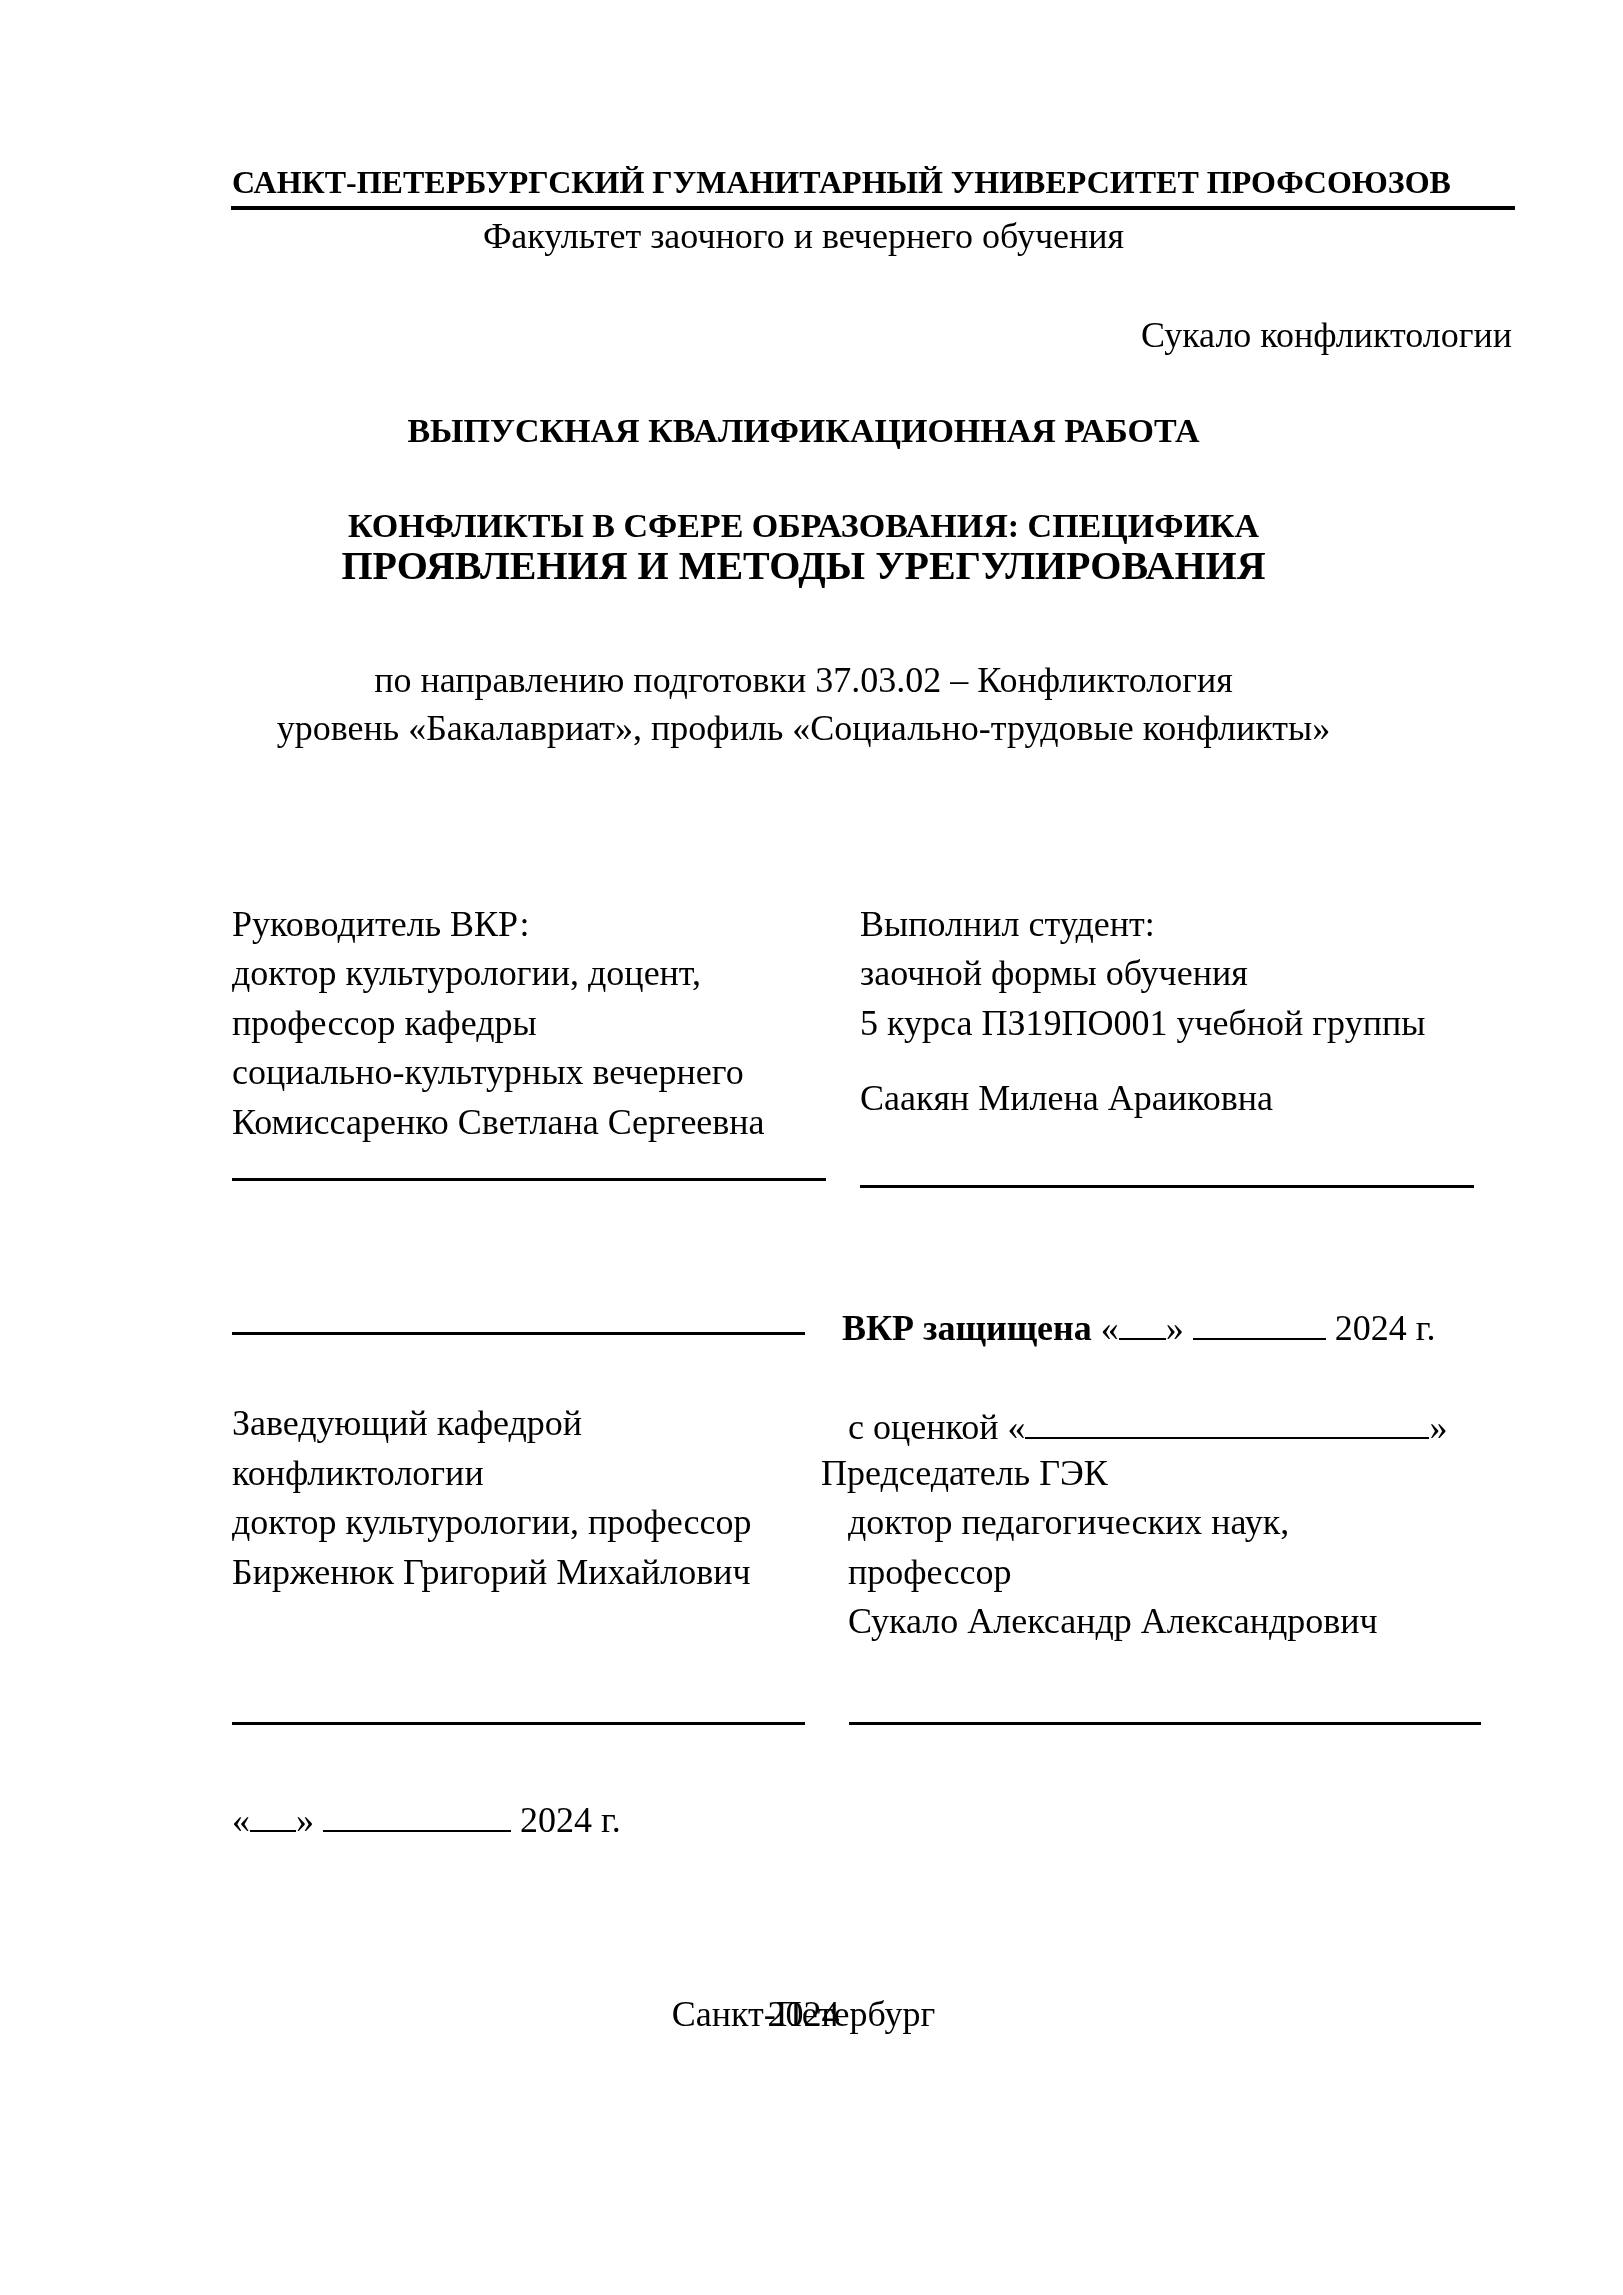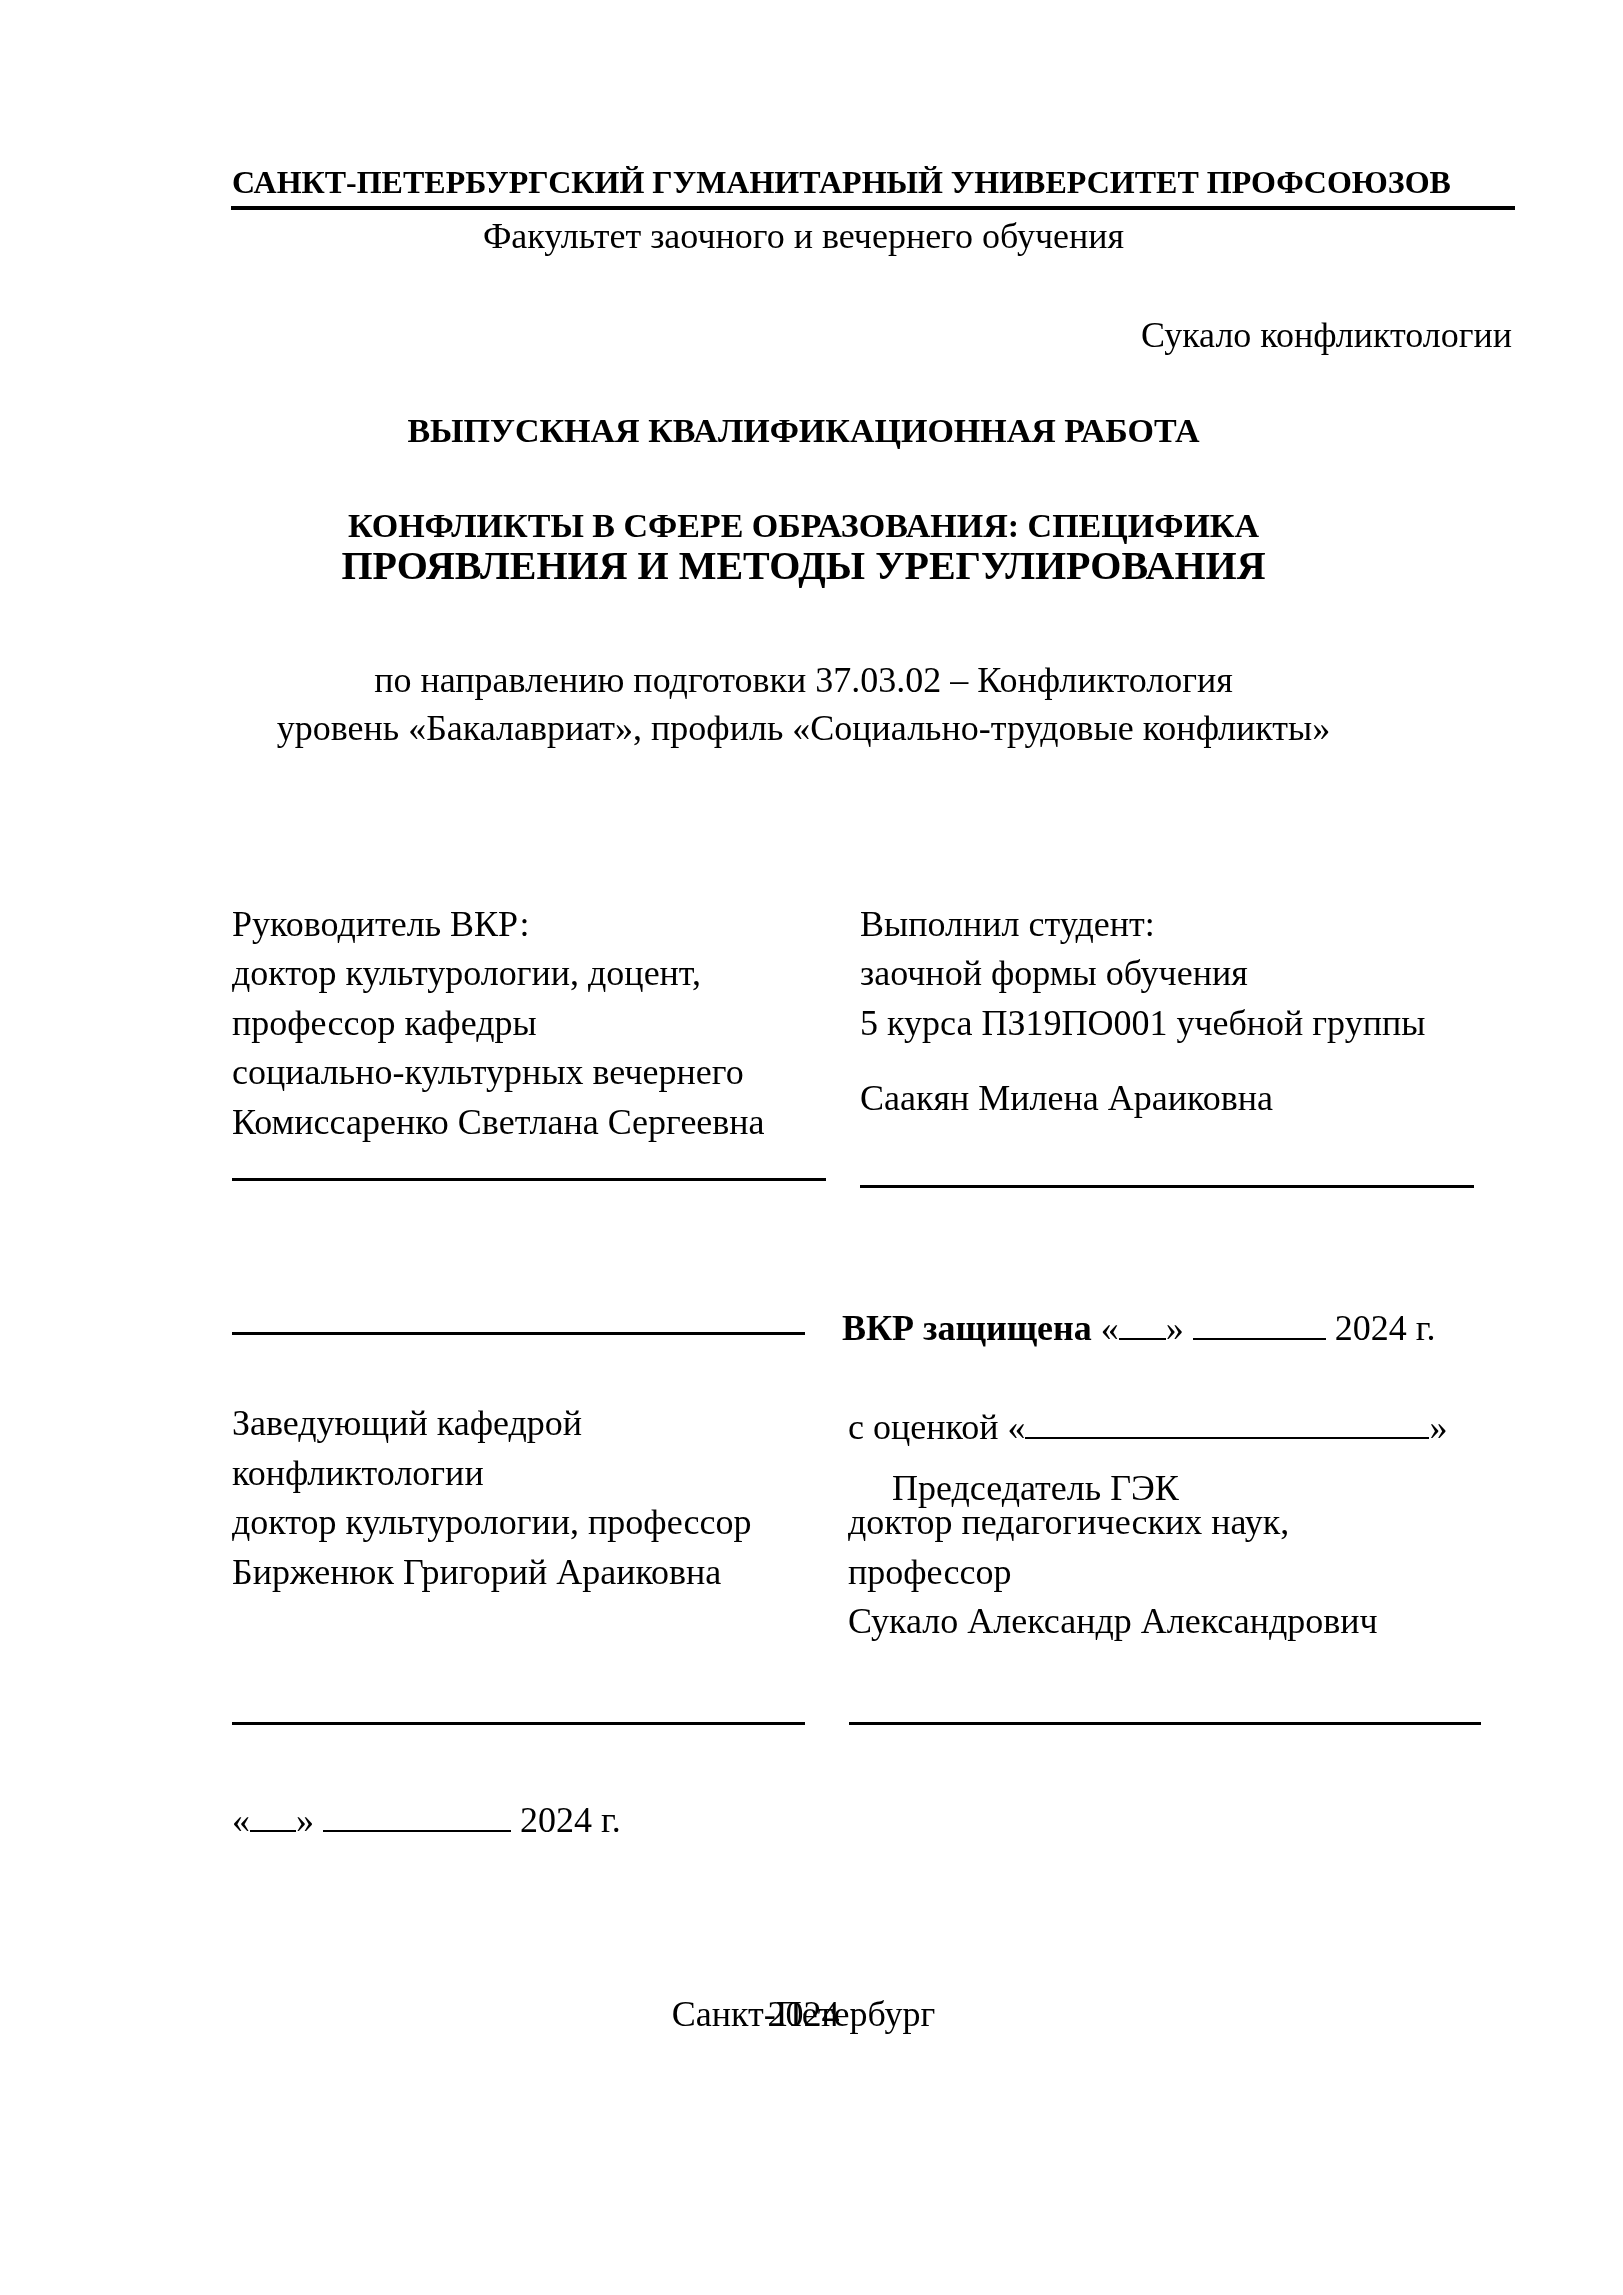--- a/index.html
+++ b/index.html
@@ -43,26 +43,26 @@
 <div class="t" style="left:842px; top:1306px;">
   <span class="b">ВКР защищена</span>
   <span>«</span><span class="blank" style="width:47px;"></span><span>»</span>
   <span class="blank" style="width:133px;"></span>
   <span>2024 г.</span>
 </div>
 
 <div class="t" style="left:232px; top:1405px;">Заведующий кафедрой</div>
 <div class="t" style="left:232px; top:1455px;">конфликтологии</div>
 <div class="t" style="left:232px; top:1504px;">доктор культурологии, профессор</div>
-<div class="t" style="left:232px; top:1554px;">Бирженюк Григорий Араиковна</div>
+<div class="t" style="left:232px; top:1554px;">Бирженюк Григорий Михайлович</div>
 
 <div class="t" style="left:848px; top:1405px;">
   <span>с оценкой «</span><span class="blank" style="width:404px;"></span><span>»</span>
 </div>
-<div class="t" style="left:892px; top:1455px;margin-top:15px;">Председатель ГЭК</div>
+<div class="t" style="left:821px; top:1455px;">Председатель ГЭК</div>
 <div class="t" style="left:848px; top:1504px;">доктор педагогических наук,</div>
 <div class="t" style="left:848px; top:1554px;">профессор</div>
 <div class="t" style="left:848px; top:1603px;">Сукало Александр Александрович</div>
 
 <div class="uline" style="left:232px; top:1722px; width:573px;"></div>
 <div class="uline" style="left:849px; top:1722px; width:632px;"></div>
 
 <div class="t" style="left:232px; top:1798px;">
   <span>«</span><span class="blank" style="width:46px;"></span><span>»</span>
   <span class="blank" style="width:188px;"></span>

